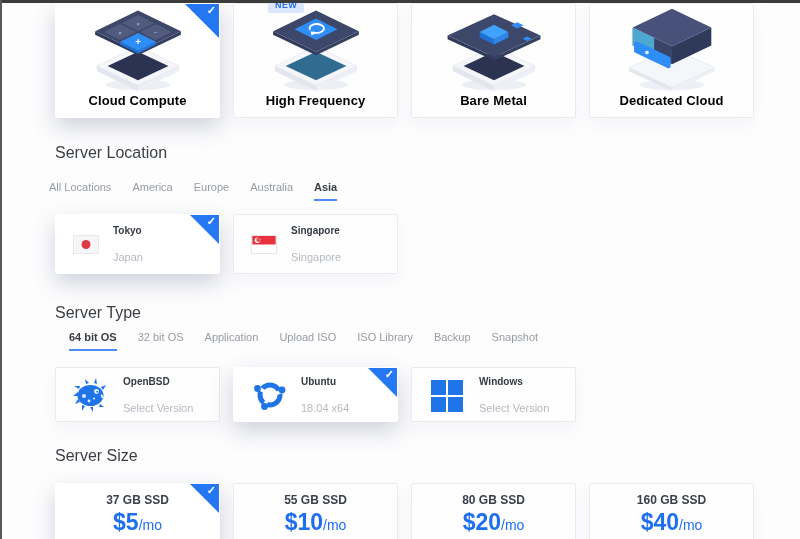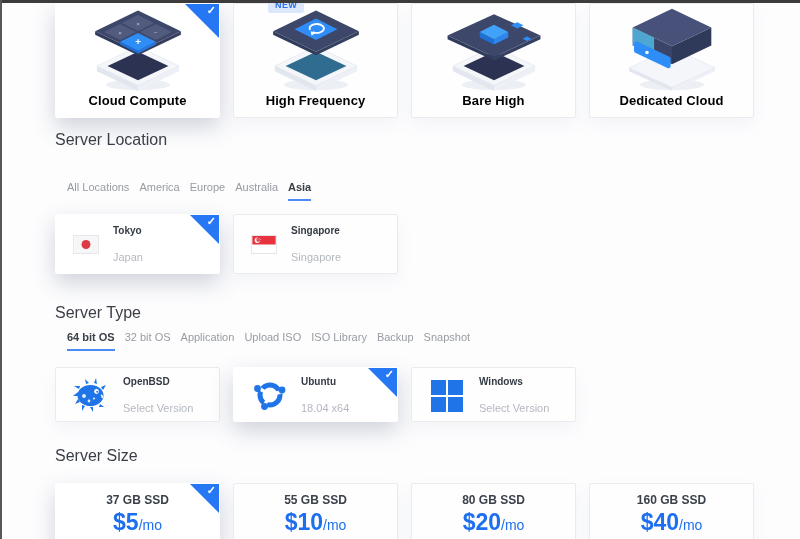--- a/index.html
+++ b/index.html
@@ -37,26 +37,26 @@
   .product-card { text-align:center; }
   .product-card svg.illus { display:block; margin:3px auto 0; }
   .product-label { position:absolute; bottom:9px; left:0; width:100%;
     font-size:13px; font-weight:bold; color:#000000; letter-spacing:.1px; }
   .new-badge { position:absolute; top:-7px; left:34px; z-index:4;
     background:#dde7fb; color:#2c71e8; font-size:9px; font-weight:bold;
     padding:3px 7px; border-radius:2px; letter-spacing:.4px; }
 
   
   .section-heading { position:absolute; left:55px; font-size:16px; color:#3a3f46; }
-  #loc-heading  { top:131px; }
+  #loc-heading  { top:144px; }
   #type-heading { top:304px; }
   #size-heading { top:447px; }
-  .tabs { position:absolute; left:67px; display:flex; gap:10px; }
+  .tabs { position:absolute; left:49px; display:flex; gap:21px; }
   #loc-tabs  { top:181px; }
-  #type-tabs { top:331px; }
+  #type-tabs { top:331px;margin-left:20px; }
   .tab { font-size:11px; color:#999fa0; color:#979ca3; padding-bottom:6px; cursor:pointer; }
   .tab.active { color:#3a4046; font-weight:bold; border-bottom:2px solid #4b8bf5;text-align:right; }
 
   
   #locations-row { top:214px; height:60px; }
   .hcard { display:flex; align-items:center; padding-left:17px; }
   .hcard .flag { flex:0 0 auto; border:1px solid #e5e7ea; }
   .hcard .txt { margin-left:14px; }
   .hcard .t1 { font-size:10px; font-weight:bold; color:#343a44; }
   .hcard .t2 { font-size:11px; color:#b4b9c0; margin-top:15px; }
@@ -136,21 +136,21 @@
         <polygon points="66,50 100,66 66,82 32,66" fill="#2c3252"></polygon>
         <polygon points="14,32 66,56 66,60 14,36" fill="#303a5b"></polygon>
         <polygon points="66,56 118,32 118,36 66,60" fill="#353f60"></polygon>
         <polygon points="66,8 118,32 66,56 14,32" fill="#3d4769"></polygon>
         <polygon points="50,28 66,36 66,42 50,34" fill="#1e6fd6"></polygon>
         <polygon points="66,36 82,28 82,34 66,42" fill="#2e86ec"></polygon>
         <polygon points="66,20 82,28 66,36 50,28" fill="#41a2f9"></polygon>
         <polygon points="92,17 99,20.5 92,24 85,20.5" fill="#2f8df8"></polygon>
         <polygon points="103,33 108,35.5 103,38 98,35.5" fill="#2f8df8"></polygon>
       </svg>
-      <div class="product-label">Bare High</div>
+      <div class="product-label">Bare Metal</div>
     </div>
 
     <div class="card product-card">
       <svg class="illus" width="132" height="84" viewBox="0 0 132 94">
         <ellipse cx="66" cy="87" rx="36" ry="6" fill="#eceff4"></ellipse>
         <polygon points="18,68 66,90 66,94 18,72" fill="#e2e7ef"></polygon>
         <polygon points="66,90 114,68 114,72 66,94" fill="#edf0f6"></polygon>
         <polygon points="66,46 114,68 66,90 18,68" fill="#f4f6fa" stroke="#dce1ea" stroke-width="0.6"></polygon>
         <polygon points="22,23 66,44 66,64 22,43" fill="#3a4468"></polygon>
         <polygon points="66,44 110,23 110,43 66,64" fill="#2f3959"></polygon>

